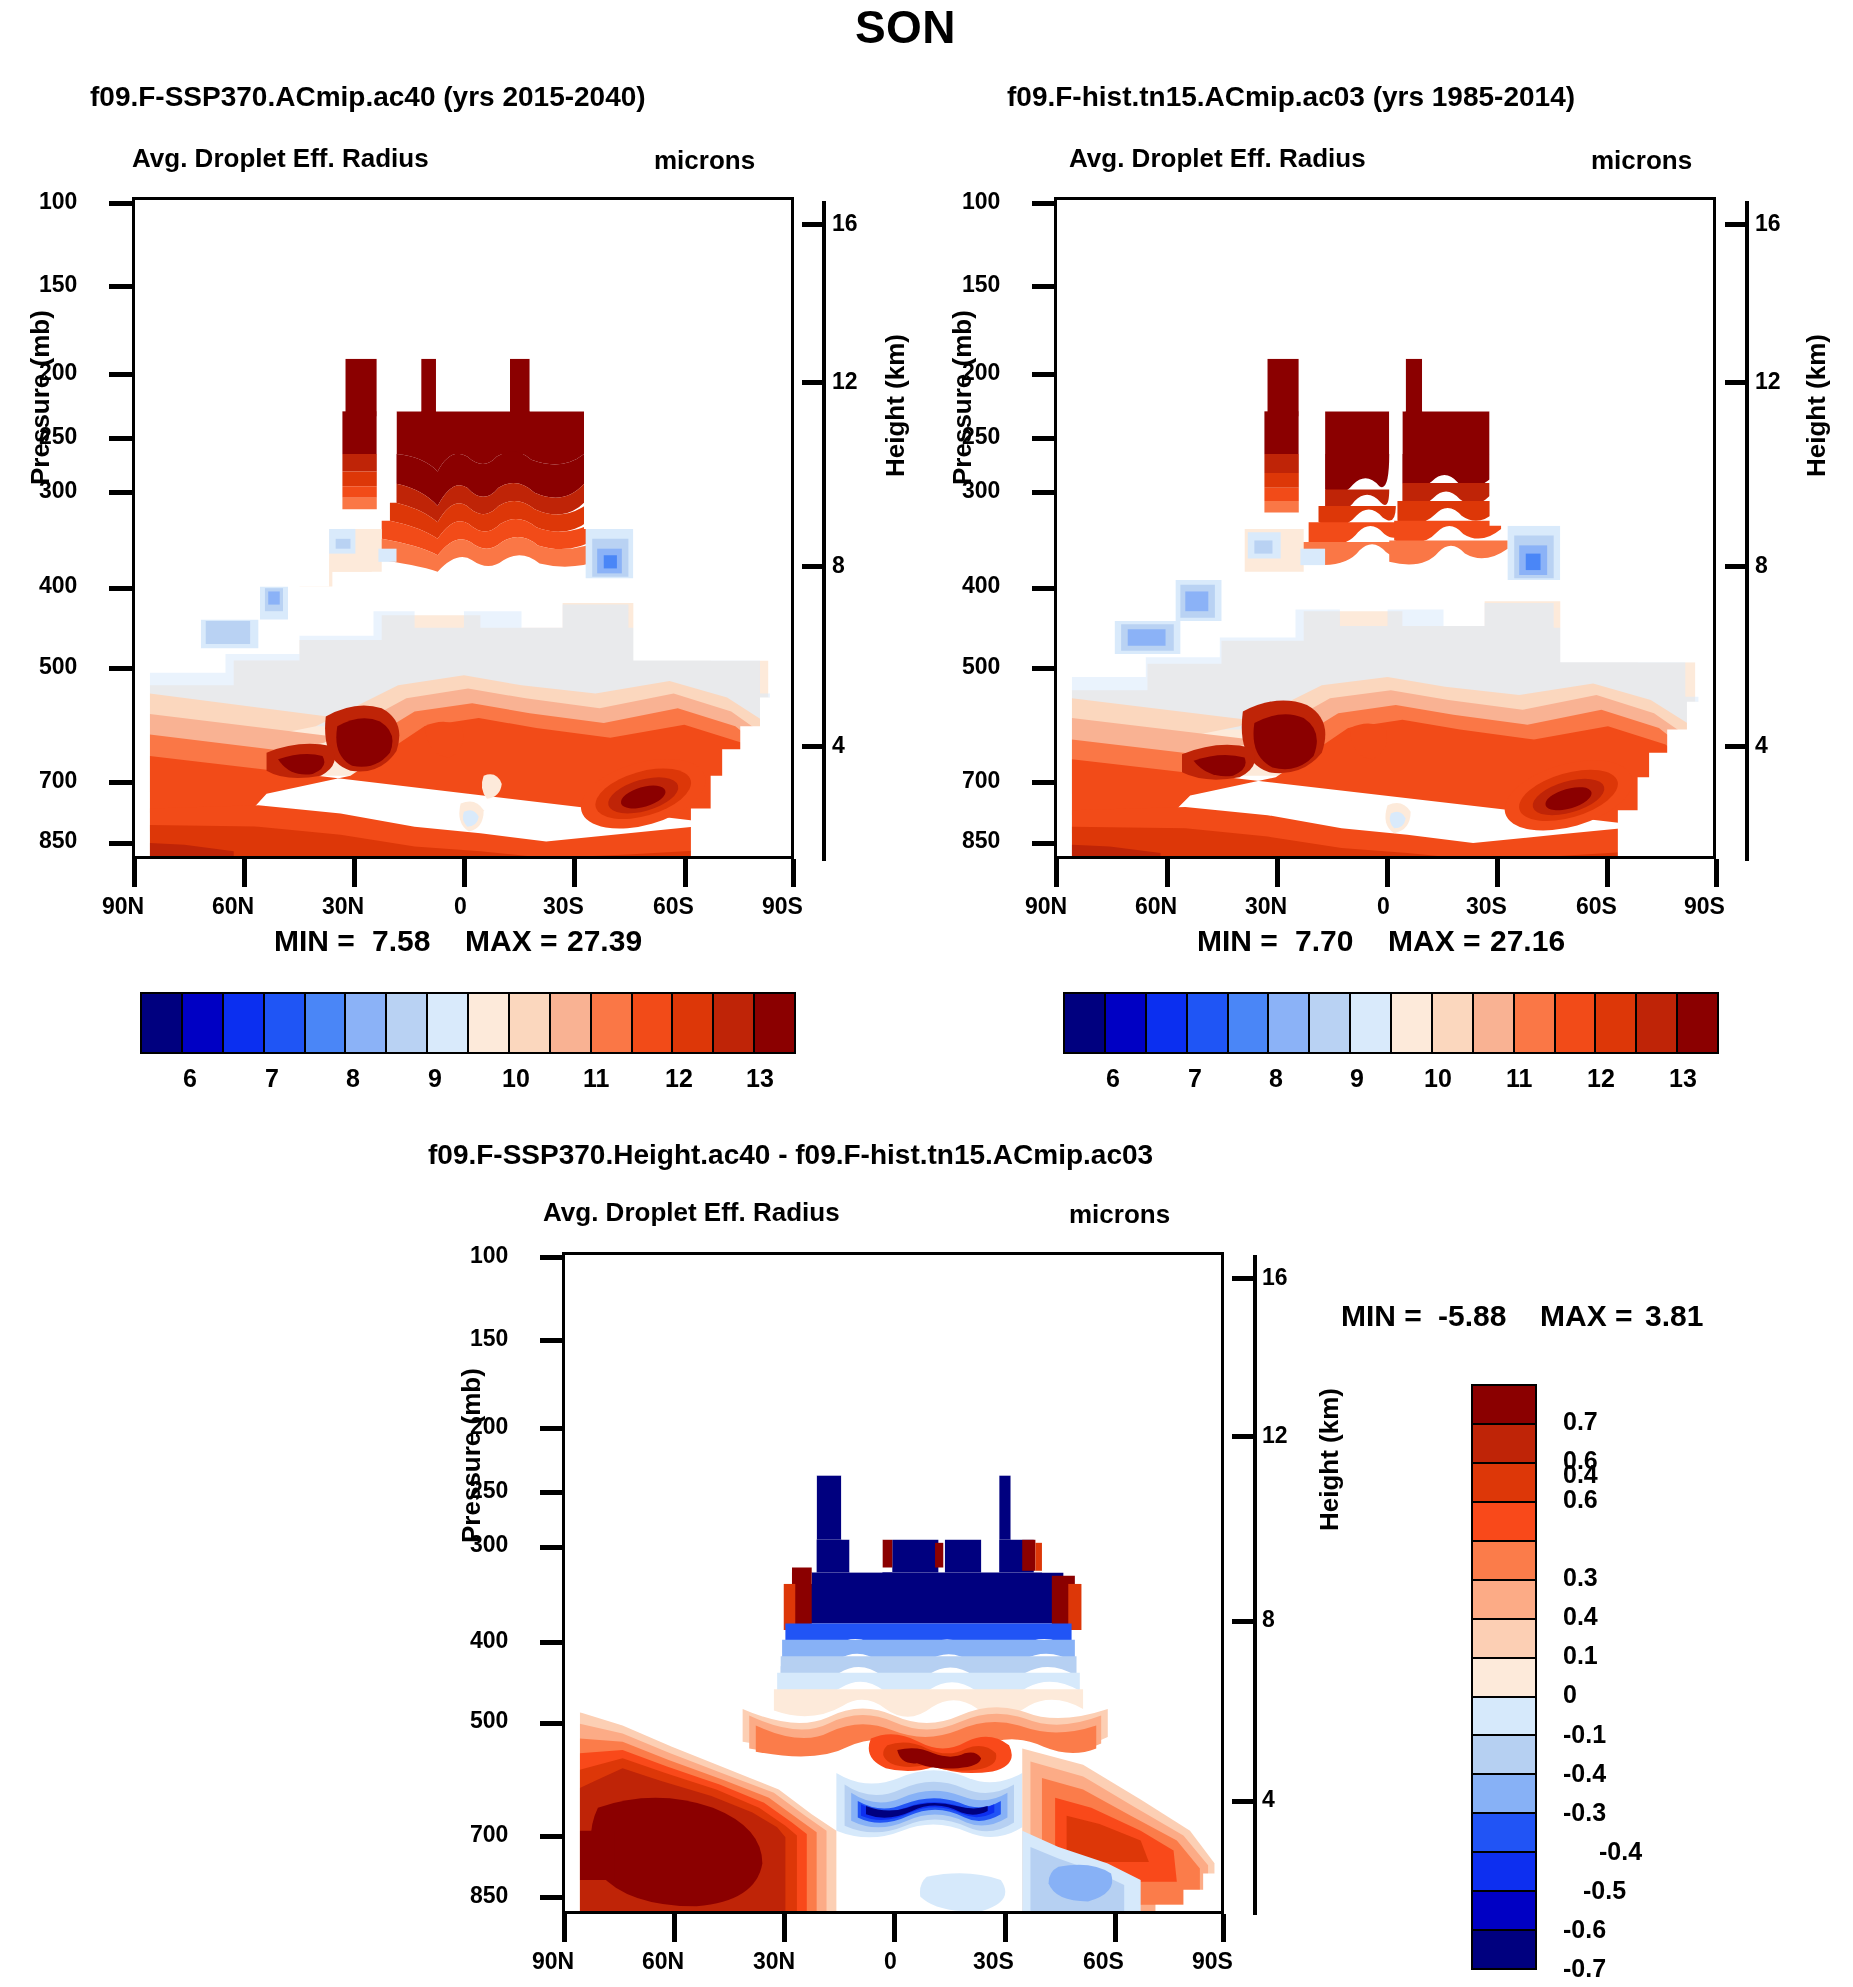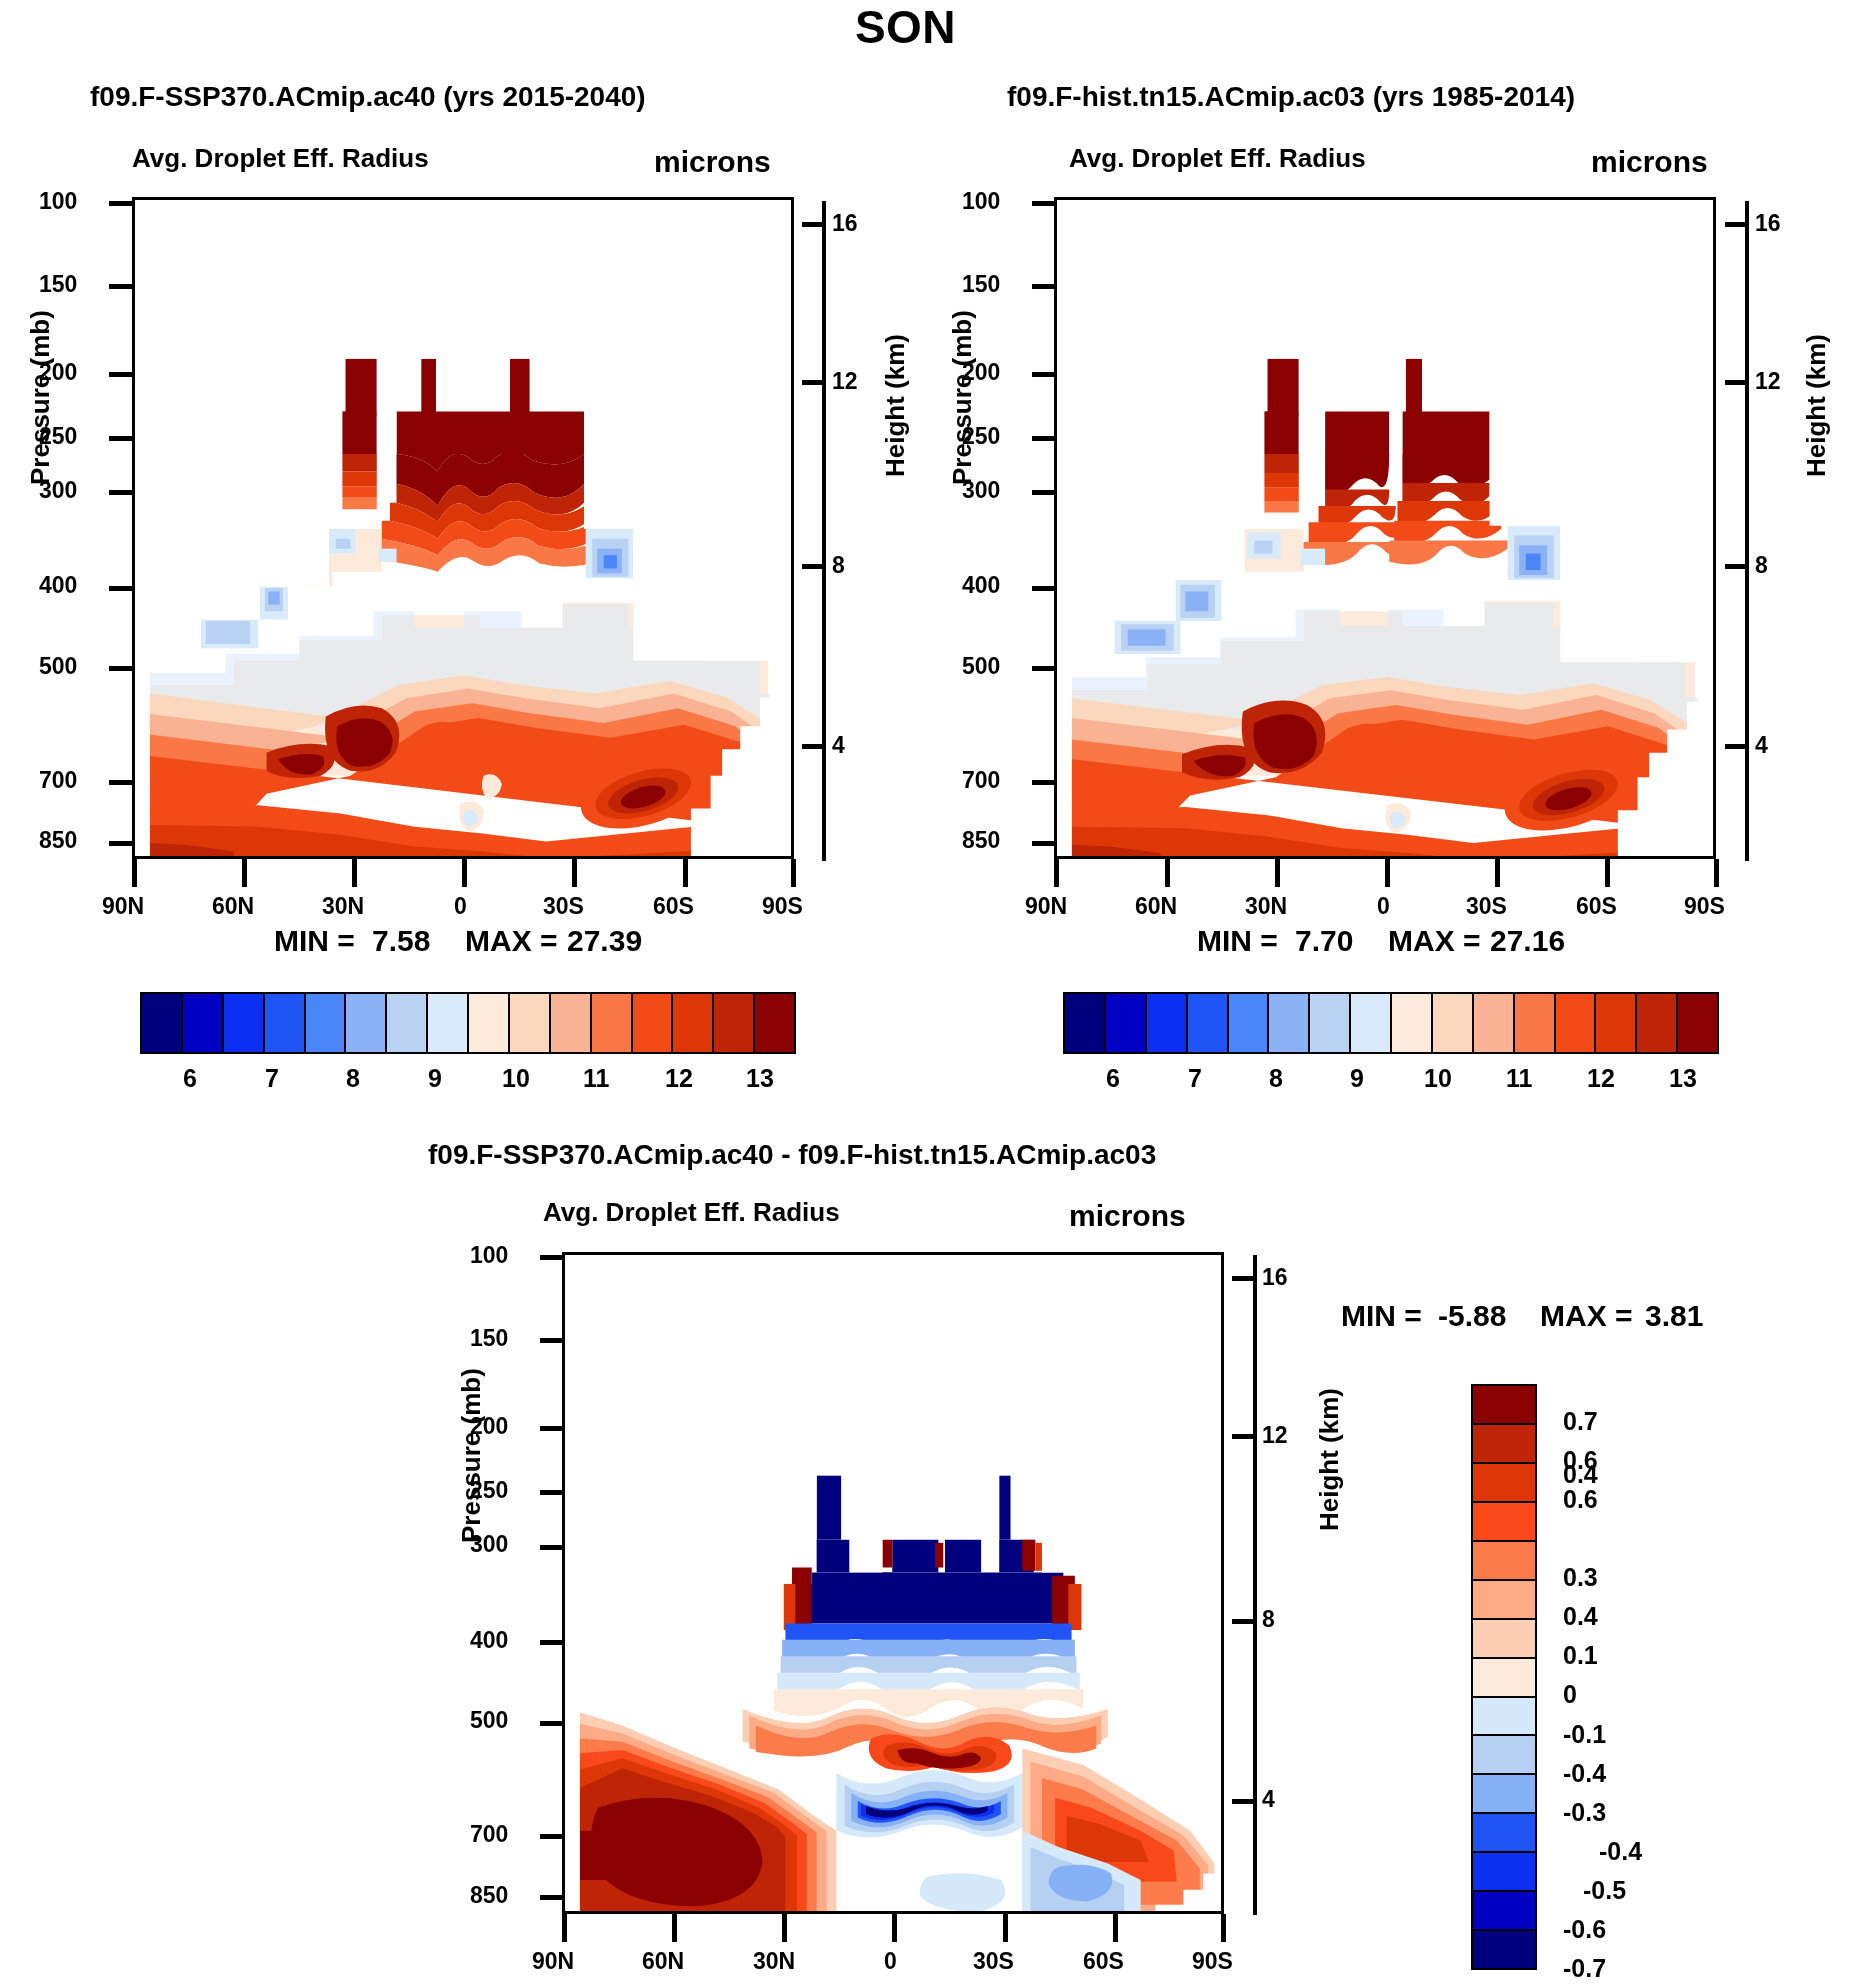--- a/index.html
+++ b/index.html
@@ -3,21 +3,21 @@
 <meta charset="utf-8">
 <style>
   html,body{margin:0;padding:0;background:#ffffff;}
   body{width:1854px;height:1988px;position:relative;
        font-family:"Liberation Sans",sans-serif;color:#000;}
   .fig{position:absolute;inset:0;}
   .txt{position:absolute;white-space:nowrap;font-weight:bold;}
   .suptitle{font-size:46px;letter-spacing:0.4px;}
   .paneltitle{font-size:28px;}
   .varlabel{font-size:26px;}
-  .units{font-size:30px;}
+  .units{font-size:26px;}
   .axlab{font-size:23px;}
   .axtitle{font-size:26px;}
   .minmax{font-size:30px;}
   .cblab{font-size:25px;}
   .vrot{transform-origin:0 0;transform:rotate(-90deg);}
   .panel{position:absolute;}
   .plotbox{position:absolute;box-sizing:border-box;border:3.3px solid #000;background:#fff;overflow:hidden;}
   .plotsvg{position:absolute;left:0;top:0;}
   .tick{position:absolute;background:#000;}
   .cbar{position:absolute;border:2.5px solid #000;box-sizing:border-box;display:flex;}
@@ -383,21 +383,21 @@
     <div class="txt cblab" style="left:1269px;top:1064px;">8</div>
     <div class="txt cblab" style="left:1350px;top:1064px;">9</div>
     <div class="txt cblab" style="left:1424px;top:1064px;">10</div>
     <div class="txt cblab" style="left:1506px;top:1064px;">11</div>
     <div class="txt cblab" style="left:1587px;top:1064px;">12</div>
     <div class="txt cblab" style="left:1669px;top:1064px;">13</div>
   </div>
 
   <div class="panel">
 
-    <div class="txt paneltitle" style="left:428px;top:1139px;">f09.F-SSP370.ACmip.ac40 - f09.F-hist.tn15.ACmip.ac03</div>
+    <div class="txt paneltitle" style="left:428px;top:1139px;">f09.F-SSP370.Height.ac40 - f09.F-hist.tn15.ACmip.ac03</div>
 
     <div class="txt varlabel" style="left:543px;top:1197px;">Avg. Droplet Eff. Radius</div>
 
     <div class="txt units" style="left:1069px;top:1199px;">microns</div>
 
     <div class="txt axtitle vrot" style="left:456px;top:1543px;">Pressure (mb)</div>
 
     <div class="txt axtitle vrot" style="left:1314px;top:1531px;">Height (km)</div>
 
     <div class="plotbox" style="left:562px;top:1252px;width:662px;height:662px;">

